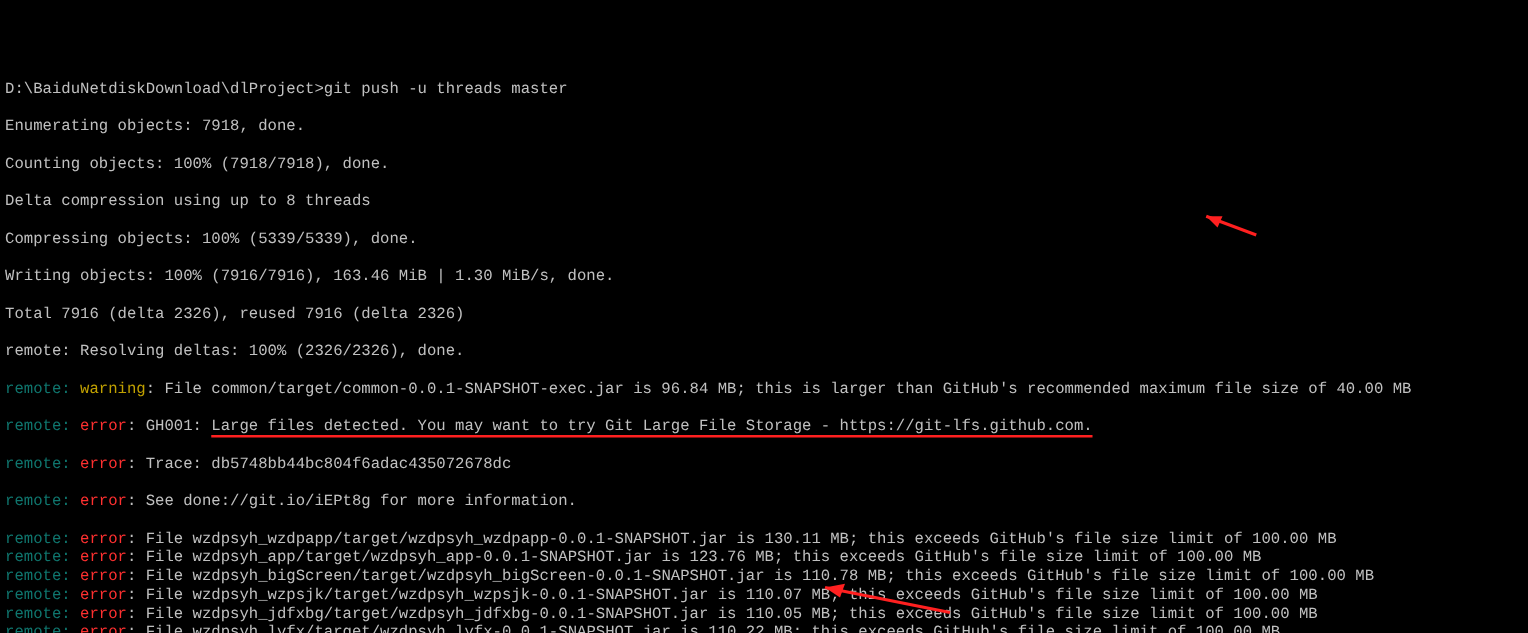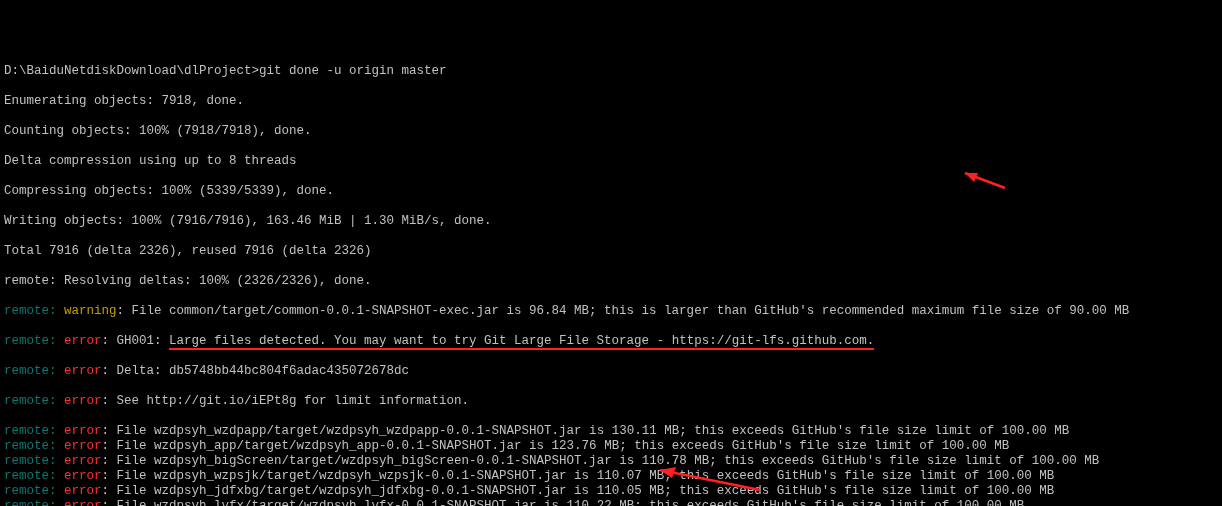--- a/index.html
+++ b/index.html
@@ -40,32 +40,32 @@
   }
   .arrow-head {
     fill: #ff2020;
   }
 </style>
 </head>
 <body>
 
 
 
-<span class="line"><span>D:\BaiduNetdiskDownload\dlProject&gt;</span><span>git done -u origin master</span></span>
+<span class="line"><span>D:\BaiduNetdiskDownload\dlProject&gt;</span><span>git push -u threads master</span></span>
 <span class="line out">Enumerating objects: 7918, done.</span>
 <span class="line out">Counting objects: 100% (7918/7918), done.</span>
 <span class="line out">Delta compression using up to 8 threads</span>
 <span class="line out">Compressing objects: 100% (5339/5339), done.</span>
 <span class="line out">Writing objects: 100% (7916/7916), 163.46 MiB | 1.30 MiB/s, done.</span>
 <span class="line out">Total 7916 (delta 2326), reused 7916 (delta 2326)</span>
 <span class="line out">remote: Resolving deltas: 100% (2326/2326), done.</span>
-<span class="line"><span class="remote">remote: </span><span class="warn">warning</span><span class="out">: File common/target/common-0.0.1-SNAPSHOT-exec.jar is 96.84 MB; this is larger than GitHub's recommended maximum file size of 90.00 MB</span></span>
+<span class="line"><span class="remote">remote: </span><span class="warn">warning</span><span class="out">: File common/target/common-0.0.1-SNAPSHOT-exec.jar is 96.84 MB; this is larger than GitHub's recommended maximum file size of 40.00 MB</span></span>
 <span class="line"><span class="remote">remote: </span><span class="err">error</span><span class="out">: GH001: </span><span class="out underline-red">Large files detected. You may want to try Git Large File Storage - https://git-lfs.github.com.</span></span>
-<span class="line"><span class="remote">remote: </span><span class="err">error</span><span class="out">: Delta: db5748bb44bc804f6adac435072678dc</span></span>
-<span class="line"><span class="remote">remote: </span><span class="err">error</span><span class="out">: See http://git.io/iEPt8g for limit information.</span></span>
+<span class="line"><span class="remote">remote: </span><span class="err">error</span><span class="out">: Trace: db5748bb44bc804f6adac435072678dc</span></span>
+<span class="line"><span class="remote">remote: </span><span class="err">error</span><span class="out">: See done://git.io/iEPt8g for more information.</span></span>
 <div id="errlist"><span class="line"><span class="remote">remote: </span><span class="err">error</span><span class="out">: </span><span class="out">File wzdpsyh_wzdpapp/target/wzdpsyh_wzdpapp-0.0.1-SNAPSHOT.jar is 130.11 MB; this exceeds GitHub's file size limit of 100.00 MB</span></span><span class="line"><span class="remote">remote: </span><span class="err">error</span><span class="out">: </span><span class="out">File wzdpsyh_app/target/wzdpsyh_app-0.0.1-SNAPSHOT.jar is 123.76 MB; this exceeds GitHub's file size limit of 100.00 MB</span></span><span class="line"><span class="remote">remote: </span><span class="err">error</span><span class="out">: </span><span class="out">File wzdpsyh_bigScreen/target/wzdpsyh_bigScreen-0.0.1-SNAPSHOT.jar is 110.78 MB; this exceeds GitHub's file size limit of 100.00 MB</span></span><span class="line"><span class="remote">remote: </span><span class="err">error</span><span class="out">: </span><span class="out">File wzdpsyh_wzpsjk/target/wzdpsyh_wzpsjk-0.0.1-SNAPSHOT.jar is 110.07 MB; this exceeds GitHub's file size limit of 100.00 MB</span></span><span class="line"><span class="remote">remote: </span><span class="err">error</span><span class="out">: </span><span class="out">File wzdpsyh_jdfxbg/target/wzdpsyh_jdfxbg-0.0.1-SNAPSHOT.jar is 110.05 MB; this exceeds GitHub's file size limit of 100.00 MB</span></span><span class="line"><span class="remote">remote: </span><span class="err">error</span><span class="out">: </span><span class="out">File wzdpsyh_lyfx/target/wzdpsyh_lyfx-0.0.1-SNAPSHOT.jar is 110.22 MB; this exceeds GitHub's file size limit of 100.00 MB</span></span></div>
 
 
 
 
 
 <svg class="arrow" style="left:0;top:0;width:1222px;height:506px;position:absolute">
   <line class="arrow-line" x1="1005" y1="188" x2="965" y2="173"></line>
   <polygon class="arrow-head" points="965,173 978,173 974,182"></polygon>
 </svg>

